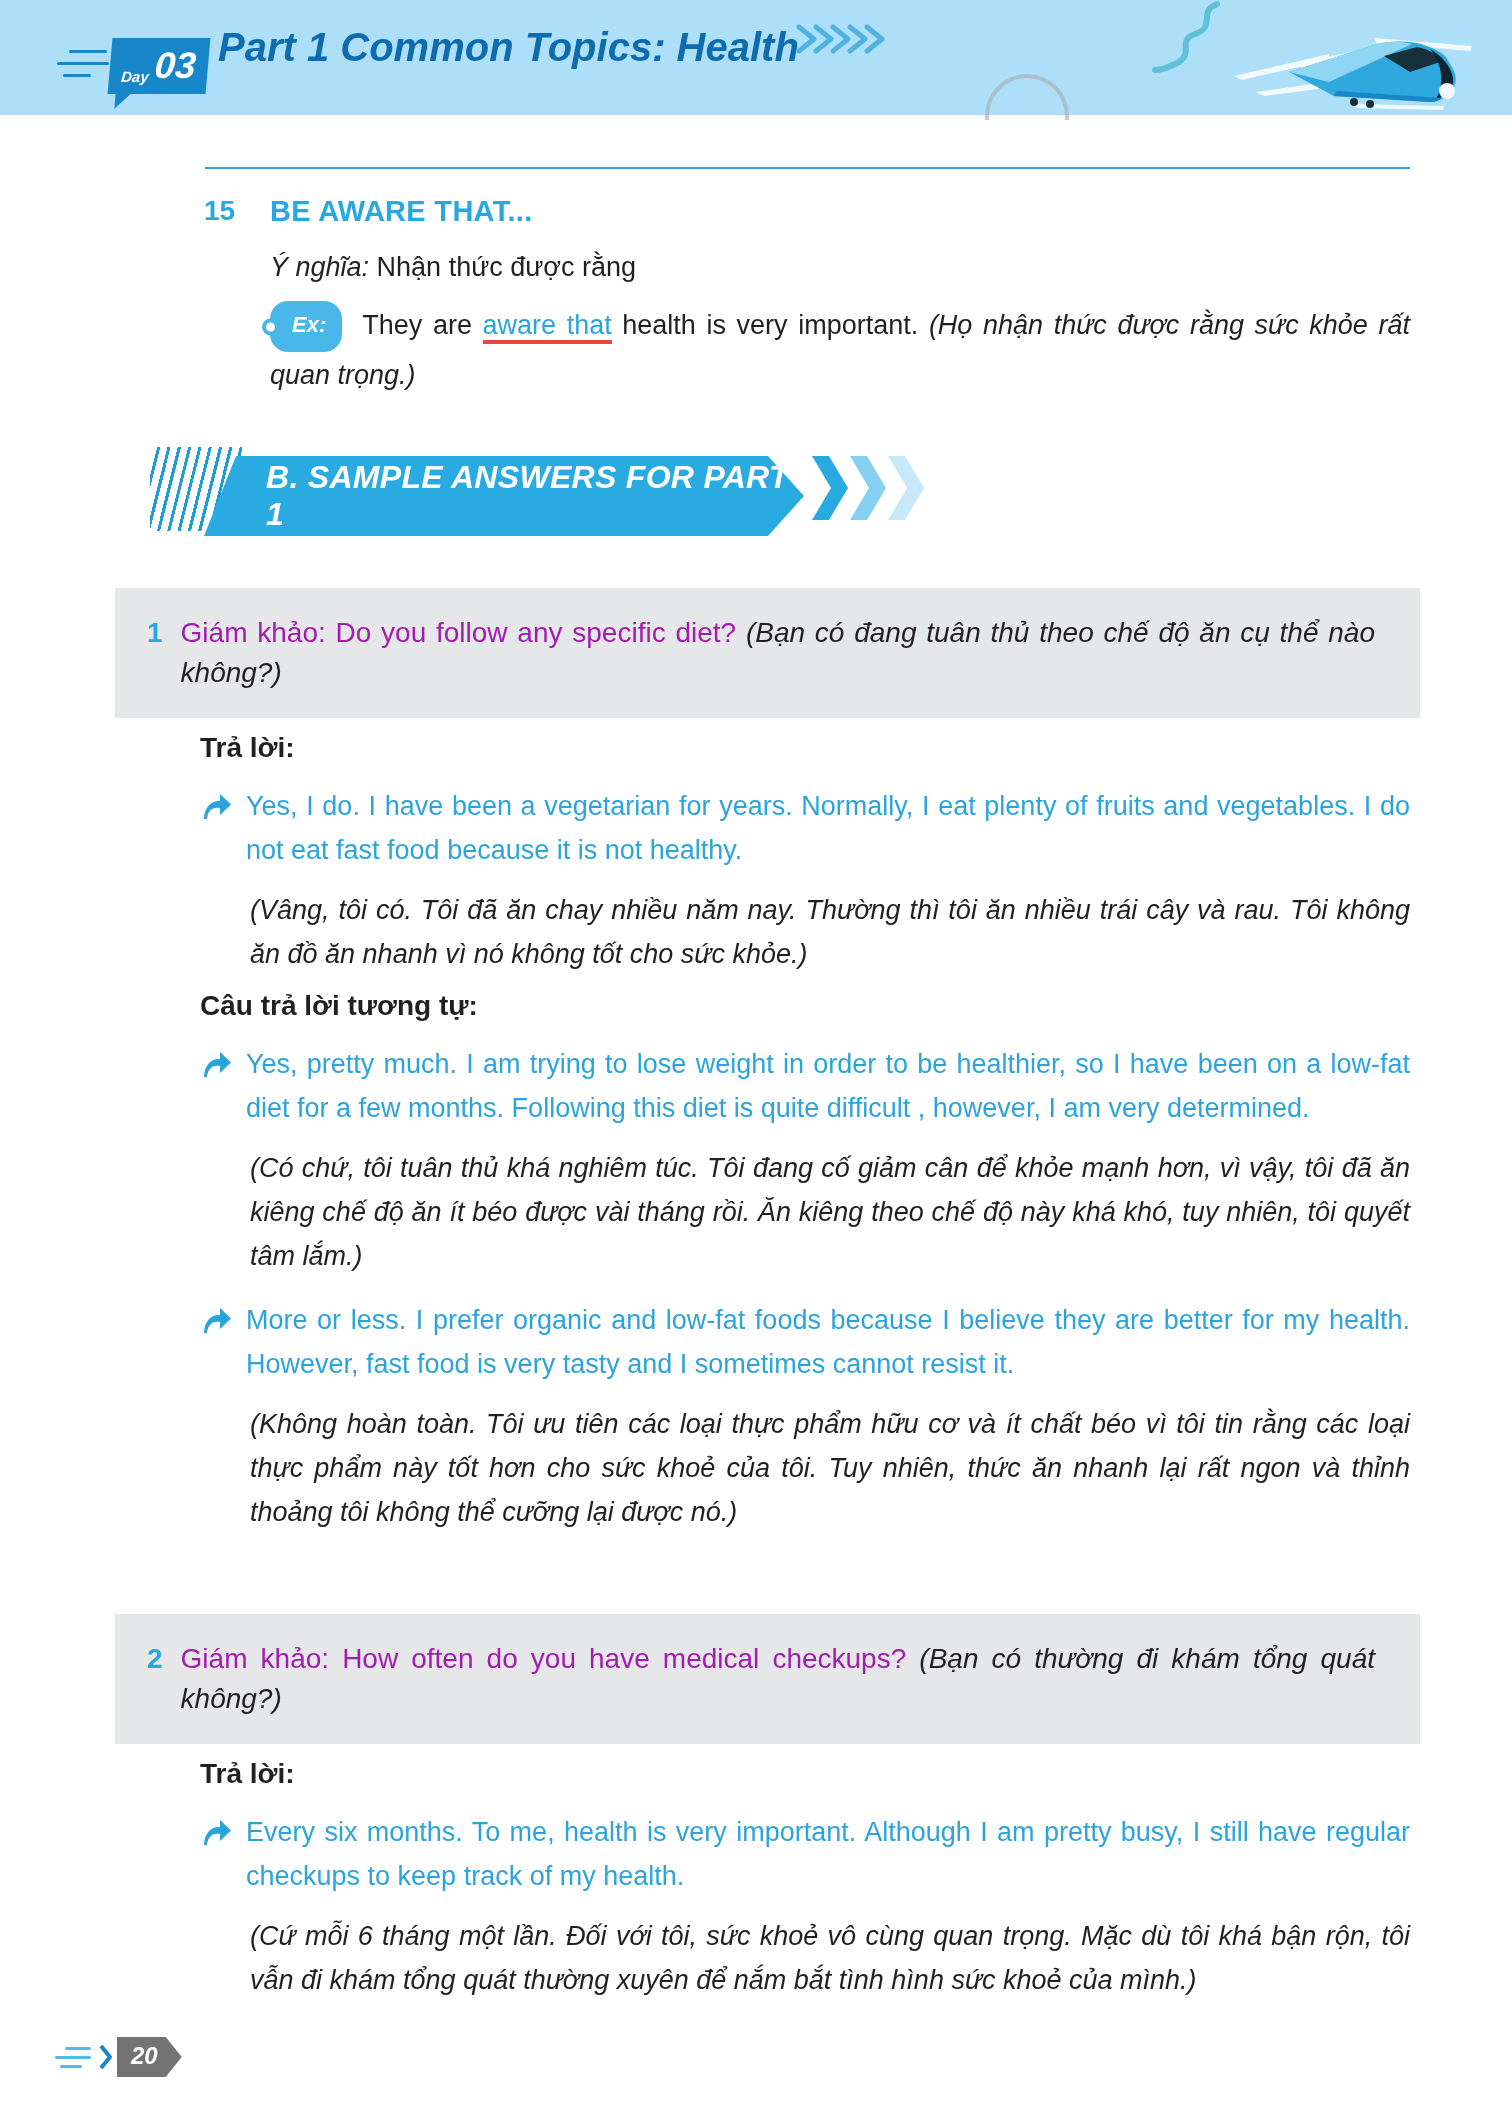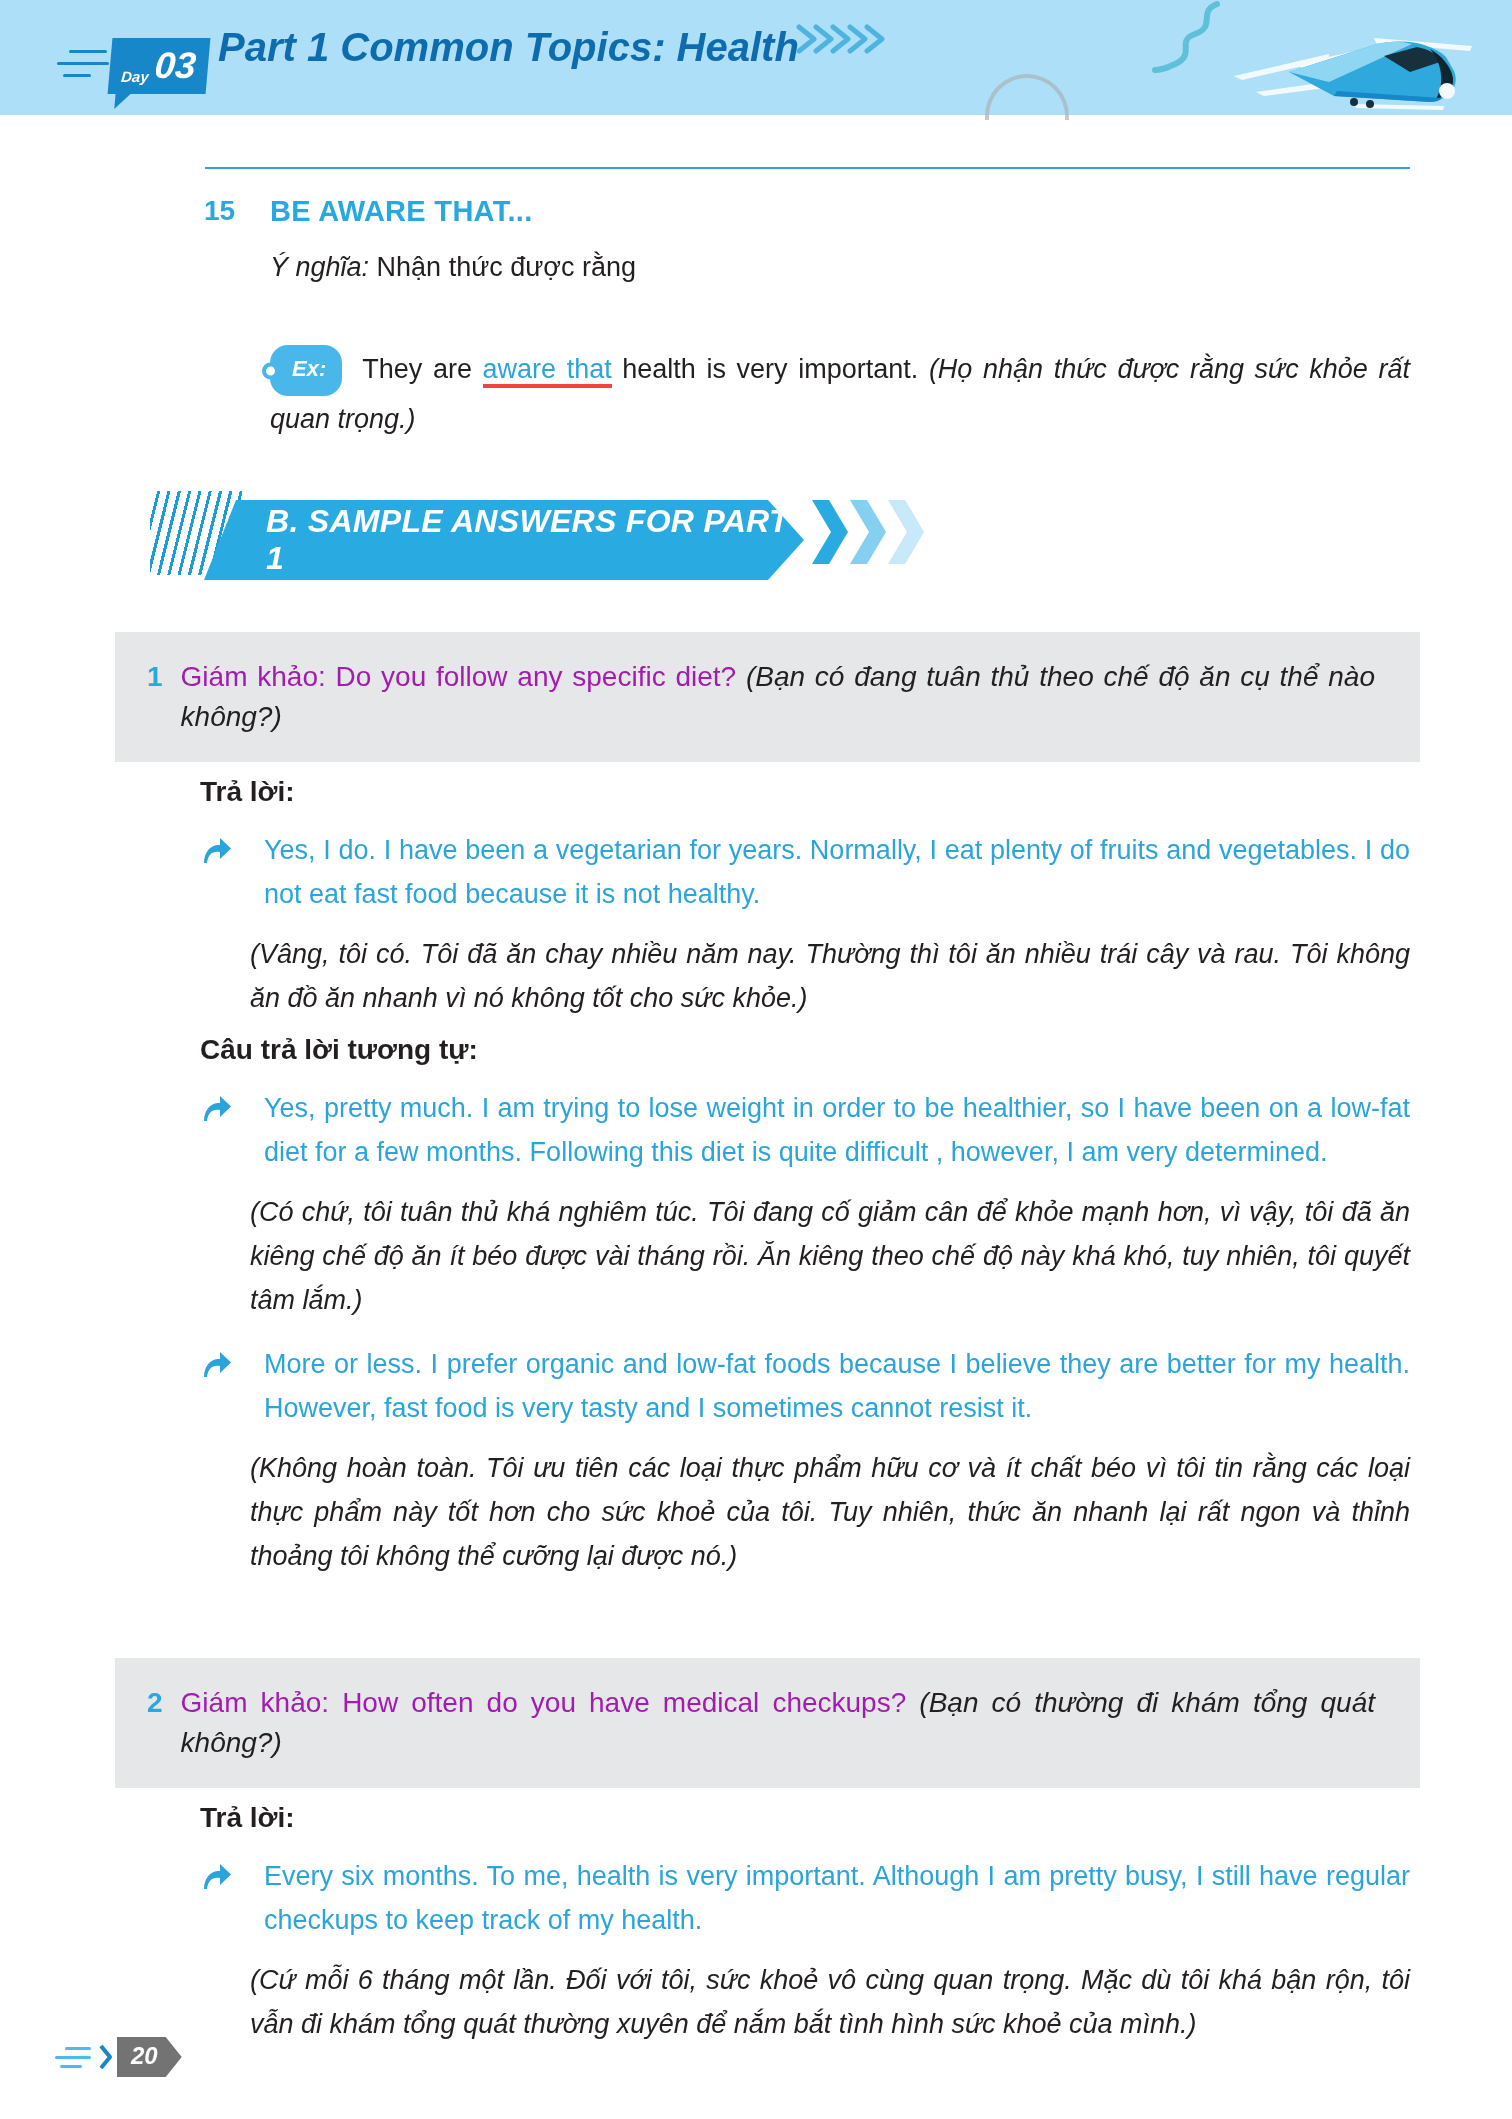--- a/index.html
+++ b/index.html
@@ -35,21 +35,21 @@
 
   .phrase { margin:26px 102px 0 270px; position:relative; }
   .phrase-heading { position:relative; }
   .phrase-number { position:absolute; left:-66px; top:0; color:#29A8E0; font-weight:bold; font-size:28px; }
   .phrase-title { color:#29A8E0; font-weight:bold; font-size:29px; letter-spacing:.3px;margin-top:12px; }
   .phrase-meaning { margin-top:24px; font-size:27px; }
   .phrase-meaning .lbl { font-style:italic; }
   .phrase-example { margin-top:18px; font-size:27px; line-height:46px; text-align:justify; }
   .ex-badge { position:relative; display:inline-block; background:#49B7E9; color:#fff; font-weight:bold;
               font-style:italic; font-size:22px; border-radius:18px; padding:1px 16px 4px 22px;
-              margin-right:20px; vertical-align:2px;margin-top:44px; }
+              margin-right:20px; vertical-align:2px; }
   .ex-badge::before { content:""; position:absolute; left:-8px; top:50%; transform:translateY(-50%);
               width:9px; height:9px; background:#fff; border:4px solid #49B7E9; border-radius:50%; }
   .underlined { color:#2BA4DC; border-bottom:4px solid #ef4444; }
   .vi-inline { font-style:italic; }
 
   
   .banner { position:relative; margin-top:58px; height:66px; }
   .banner-stripes { position:absolute; left:150px; top:-9px; width:92px; height:84px;
               background:repeating-linear-gradient(104deg, transparent 0 7px, #1E9CD8 7px 10px); }
   .banner-body { position:absolute; left:204px; top:0; width:600px; height:80px; background:#29ABE2;
@@ -62,21 +62,21 @@
   
   .question-box { margin:66px 92px 0 115px; background:#E6E7E8; padding:25px 45px 25px 32px; display:flex; gap:18px; }
   .question-box.second { margin-top:80px; }
   .q-number { color:#29A8E0; font-weight:bold; font-size:28px; line-height:40px; flex:0 0 auto; }
   .q-text { font-size:28px; line-height:40px; text-align:justify; }
   .q-en { color:#a21caf; font-weight:normal; font-style:normal; }
   .q-vi { font-style:italic; font-weight:normal; }
 
   .qa-body { margin:0 102px 0 200px; }
   .answer-label { font-size:28px; font-weight:bold; margin-top:14px; }
-  .answer-row { display:flex; margin-top:20px; gap:28px; }
+  .answer-row { display:flex; margin-top:20px; gap:10px; }
   .answer-arrow { flex:0 0 36px; padding-top:7px; }
   .answer-text { color:#2BA4DC; font-size:27px; line-height:44px; text-align:justify; }
   .vi-trans { margin:16px 0 0 50px; font-style:italic; font-size:27px; line-height:44px; text-align:justify; }
 
   
   .page-badge { position:absolute; left:55px; bottom:42px; display:flex; align-items:center; }
   .badge-lines i { display:block; height:3px; background:#4FBBEA; border-radius:2px; }
   .badge-lines i:nth-child(1){ width:26px; margin-left:10px; }
   .badge-lines i:nth-child(2){ width:36px; margin-top:6px; }
   .badge-lines i:nth-child(3){ width:22px; margin-top:6px; margin-left:5px; }

